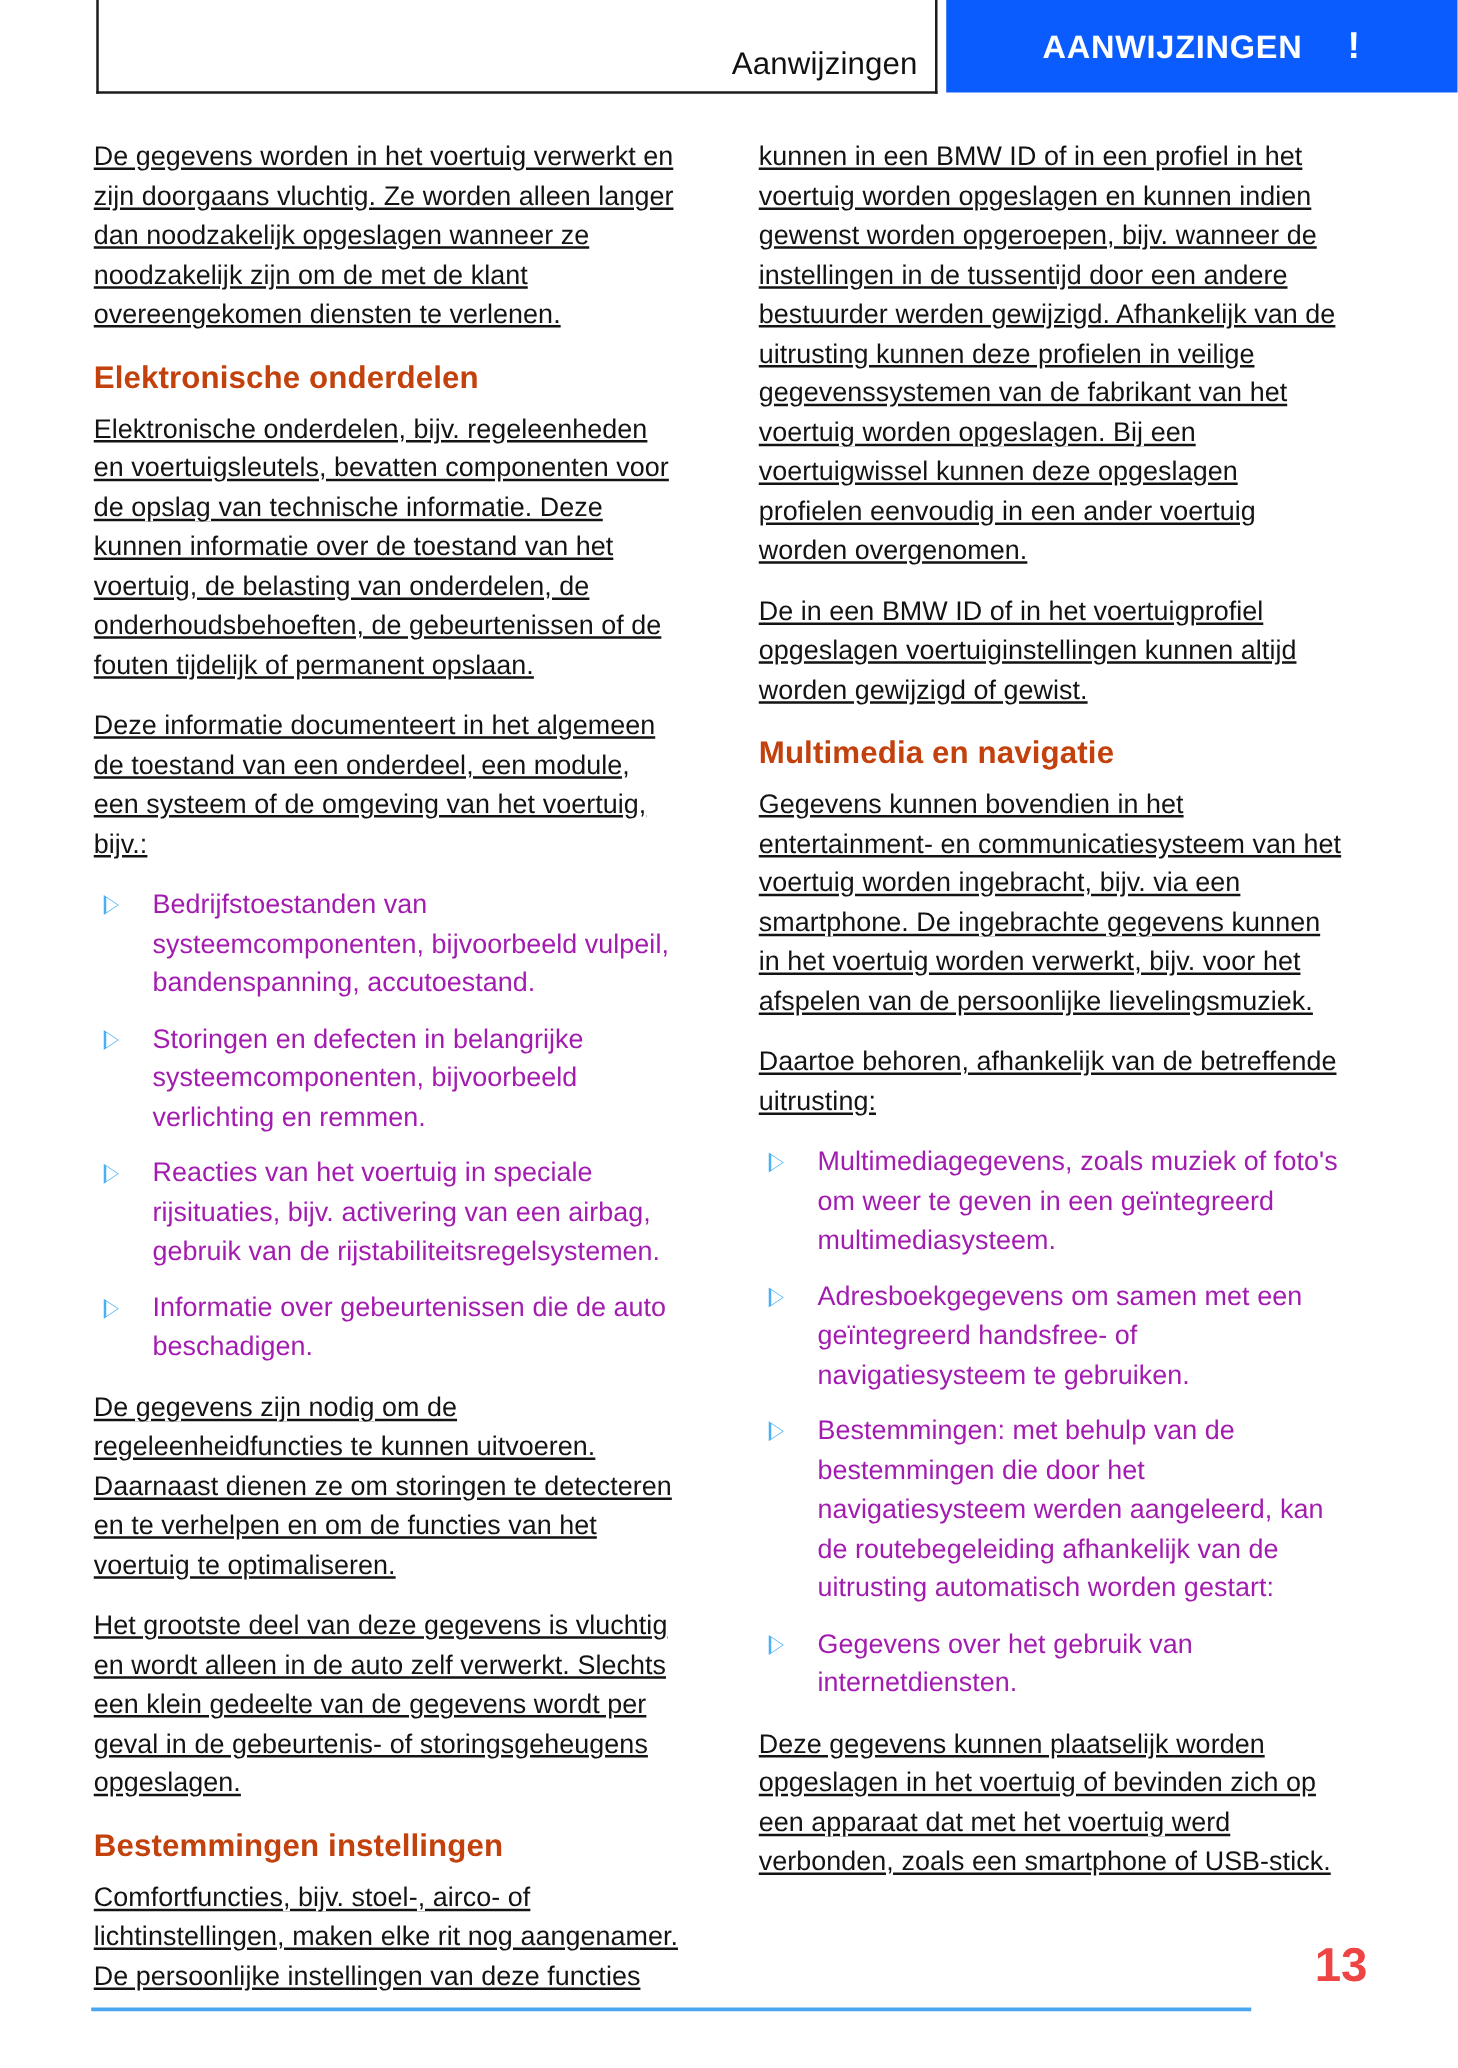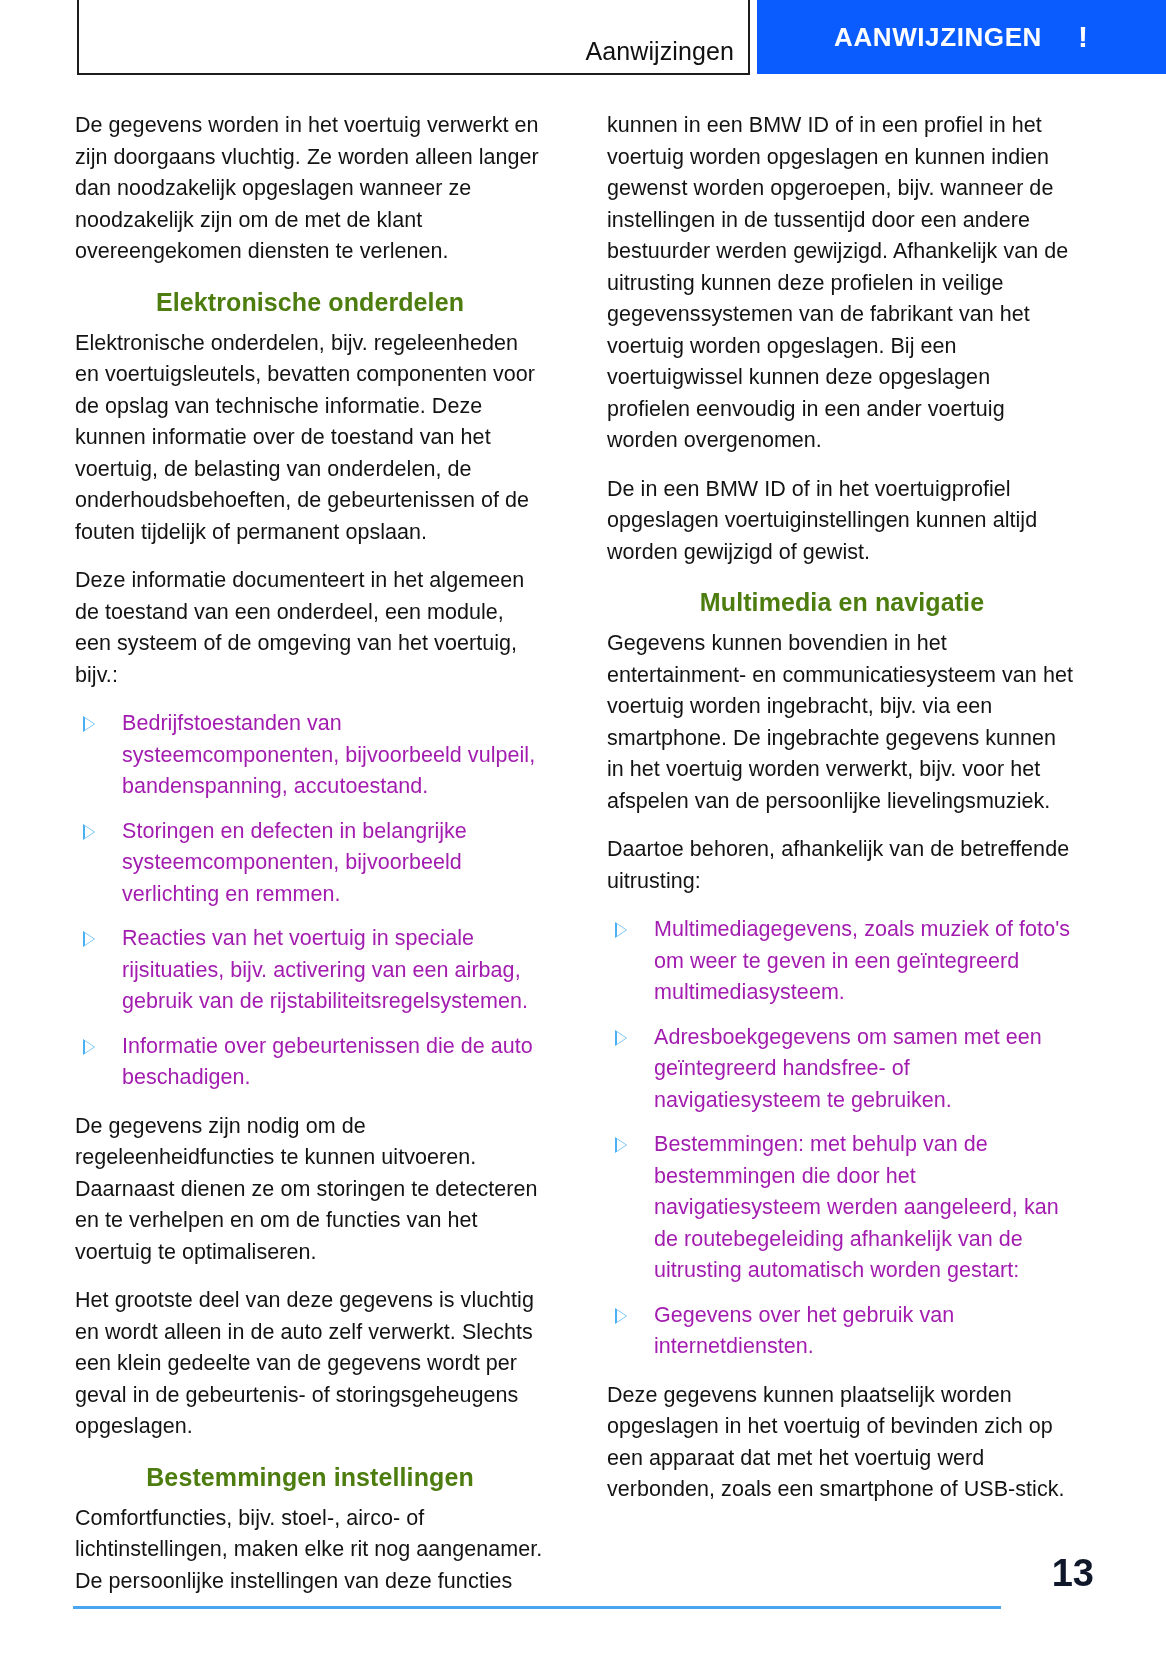--- a/index.html
+++ b/index.html
@@ -88,30 +88,30 @@
   .column-left  { margin-left: 75px; }
   .column-right { margin-left: 62px; }
 
   p.para {
     margin: 0 0 17px 0;
     font-size: 21.5px;
     line-height: 31.5px;
     color: #131313;
     text-align: left;
     letter-spacing: 0.05px;
+    text-decoration: underline;
   }
 
   h2.section-heading {
     margin: 18px 0 9px 0;
     font-size: 25px;
     font-weight: bold;
     line-height: 33px;
-    color: #4d7c0f;
+    color: #c2410c;
     letter-spacing: 0.1px;
-    text-align: center;
   }
 
   ul.bullets {
     list-style: none;
     margin: 0 0 17px 0;
     padding: 0;
   }
   ul.bullets li {
     position: relative;
     padding-left: 47px;
@@ -159,21 +159,21 @@
     width: 928px;
     height: 3px;
     background: #4aa5f0;
   }
   .footer-page-number {
     position: absolute;
     right: 72px;
     top: 20px;
     font-size: 38px;
     font-weight: bold;
-    color: #0f172a;
+    color: #ef4444;
     line-height: 1;
   }
 </style>
 </head>
 <body>
 
 <div class="page-header">
   <div class="header-tab-white">
     <span class="header-tab-white-label">Aanwijzingen</span>
   </div>

